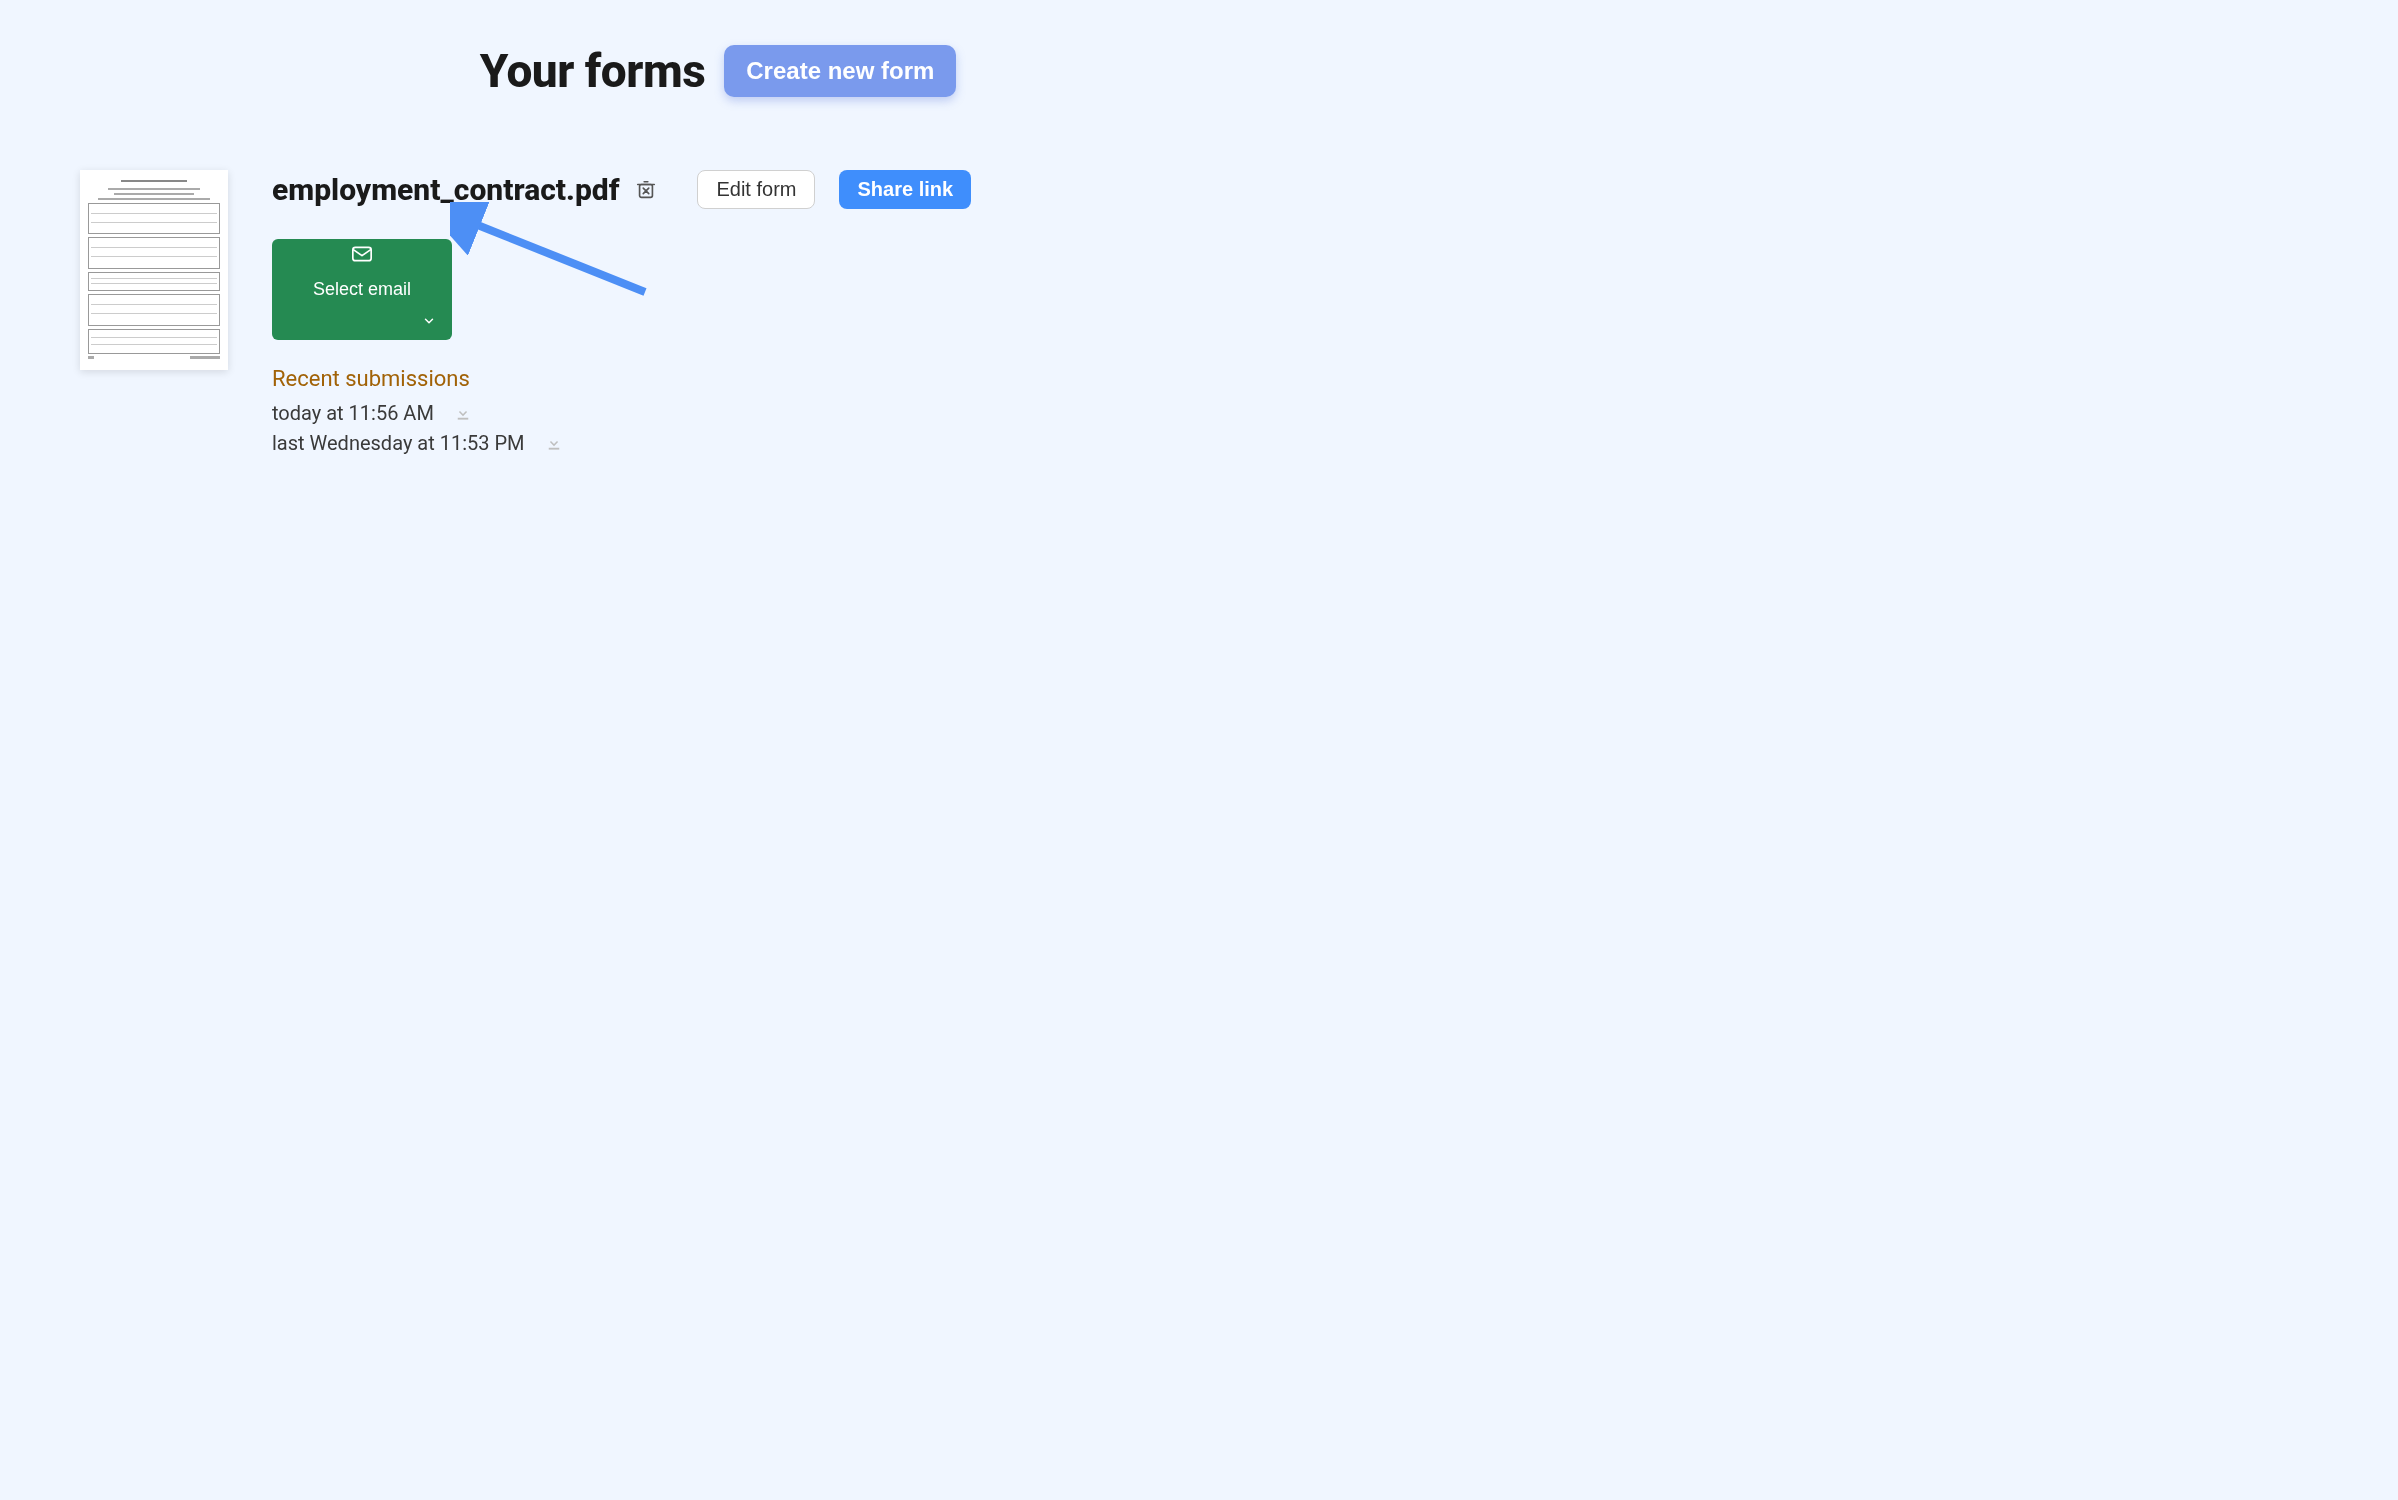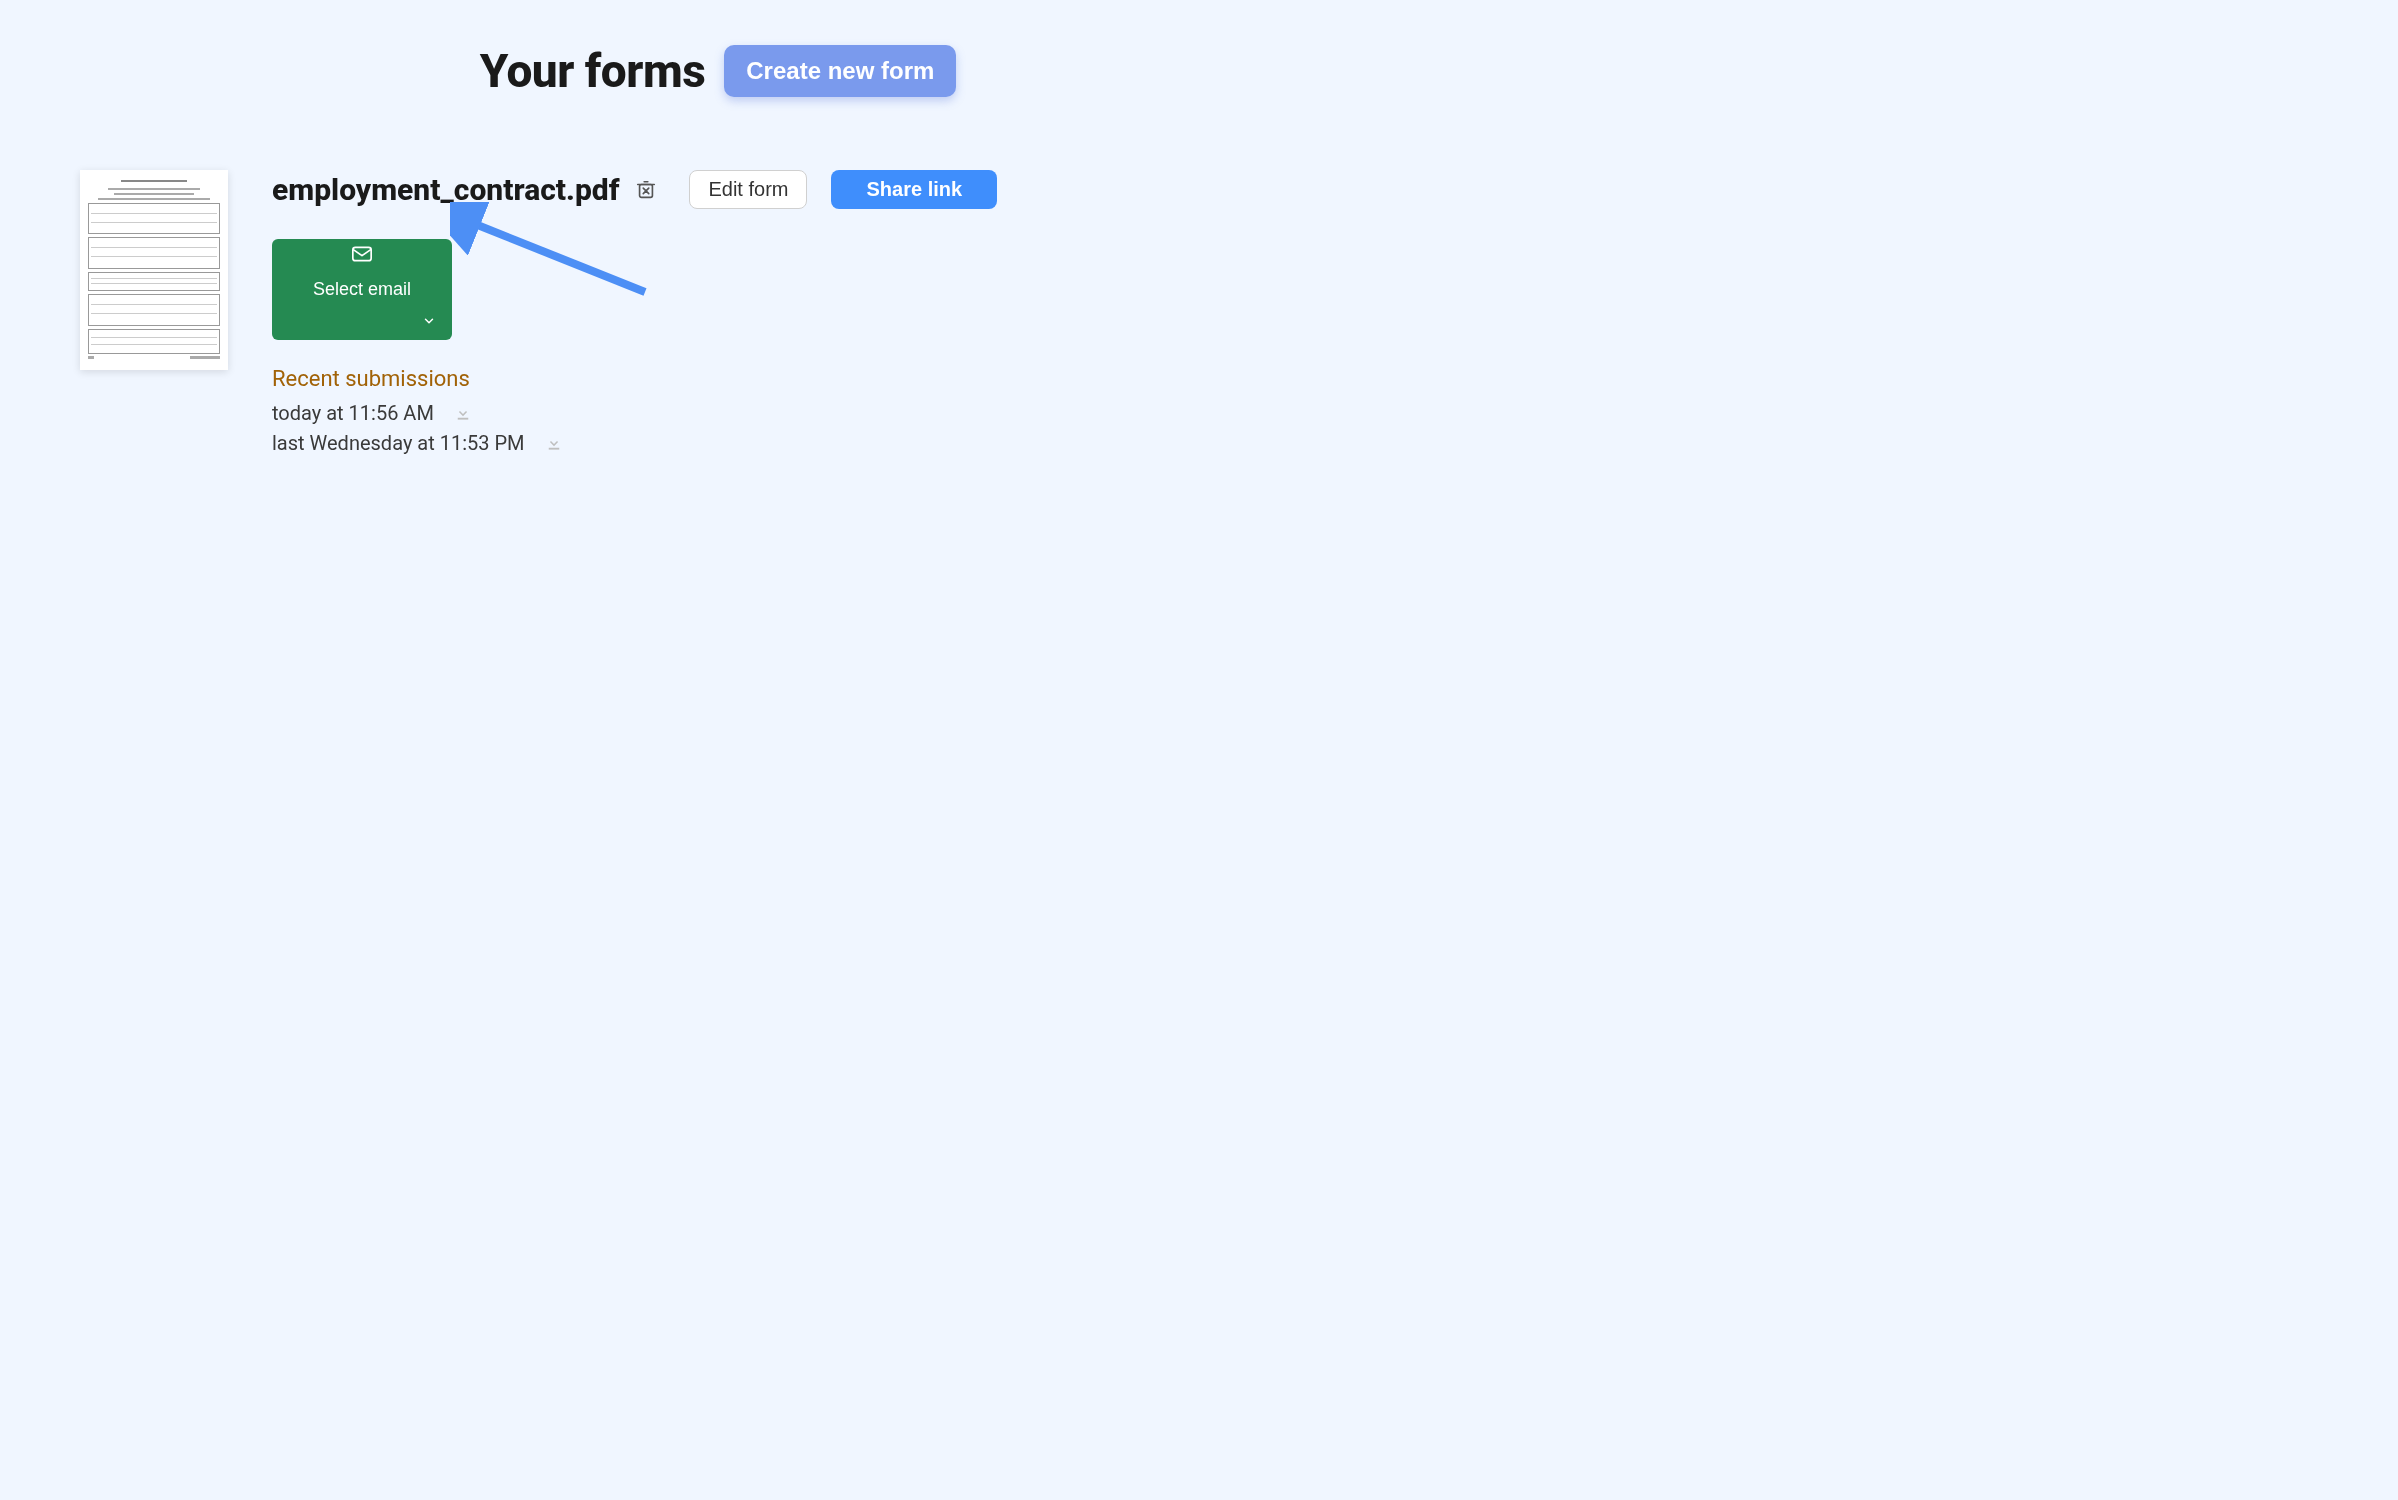--- a/index.html
+++ b/index.html
@@ -116,29 +116,29 @@
 
   .btn-secondary {
     background: #fff;
     color: #333;
     border: 1px solid #d0d0d0;
     border-radius: 8px;
     padding: 7px 18px;
     font-size: 20px;
     font-weight: 500;
     cursor: pointer;
-    margin-left: 16px;
+    margin-left: 24px;
   }
 
   .btn-primary {
     background: #3f8efc;
     color: #fff;
     border: none;
     border-radius: 8px;
-    padding: 8px 35px;
+    padding: 8px 18px;
     font-size: 20px;
     font-weight: 600;
     cursor: pointer;
     margin-left: 8px;
   }
 
   .email-select {
     display: inline-flex;
     align-items: center;
     gap: 12px;

